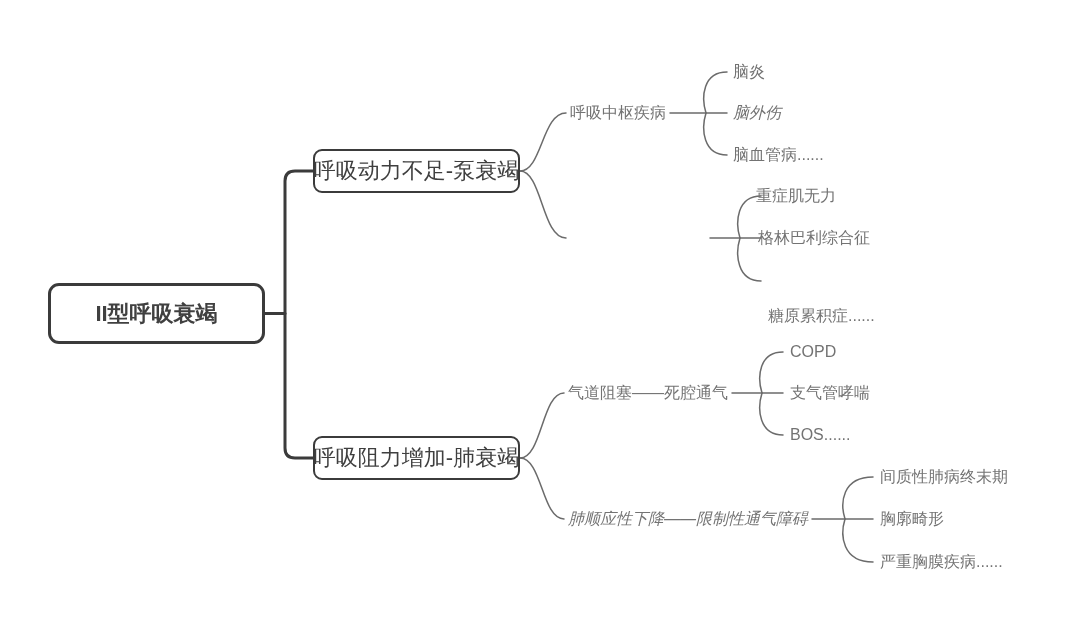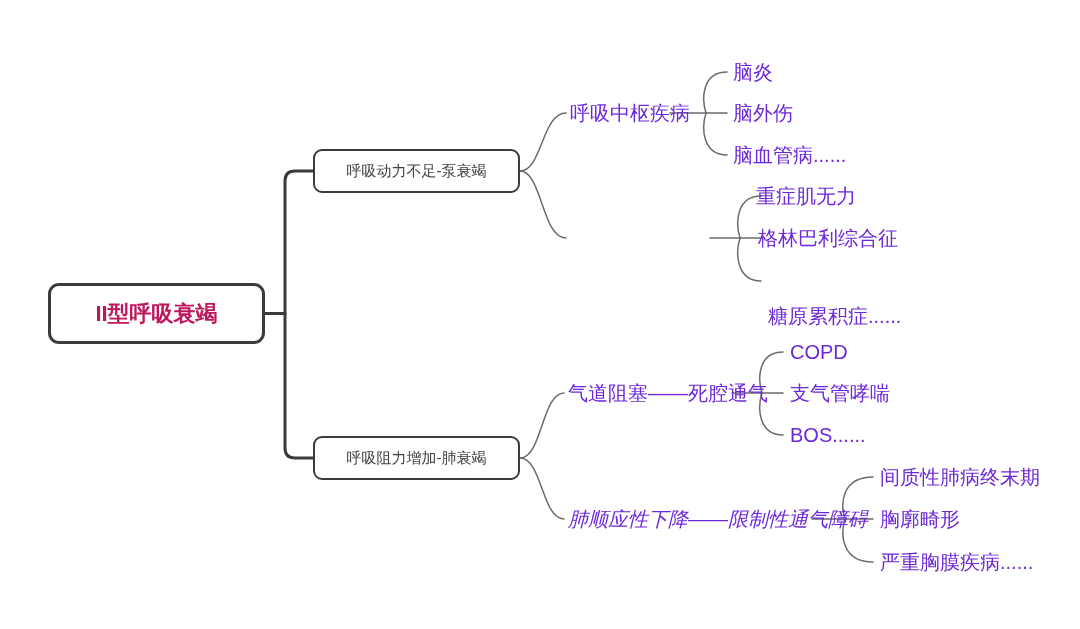--- a/index.html
+++ b/index.html
@@ -20,25 +20,25 @@
   svg.wires path{fill:none;stroke-linecap:round;}
   svg.wires path.thick{stroke:var(--line-thick);stroke-width:3;}
   svg.wires path.thin{stroke:var(--line-thin);stroke-width:1.5;}
   .node{position:absolute;white-space:nowrap;}
   .box{
     display:flex;align-items:center;justify-content:center;
     border:2.5px solid var(--node-border);border-radius:9px;background:#fff;
     box-sizing:border-box;
   }
   .root-box{left:48px;top:283px;width:217px;height:61px;
-    font-size:22px;font-weight:bold;color:#be185d;border-width:3px;border-radius:11px;}
-  .branch-box{width:207px;height:44px;font-size:15px;color:#3f3f3f;}
+    font-size:22px;font-weight:bold;color:#404040;border-width:3px;border-radius:11px;}
+  .branch-box{width:207px;height:44px;font-size:22px;color:#3f3f3f;}
   .b1{left:313px;top:149px;}
   .b2{left:313px;top:436px;}
-  .txt{height:22px;line-height:22px;font-size:20px;color:#6d28d9;}
+  .txt{height:22px;line-height:22px;font-size:16px;color:#737373;}
 </style>
 </head>
 <body>
 
 <div class="canvas">
 
   <svg class="wires" viewBox="0 0 1080 629">
 
     <path class="thick" d="M265 313.5 H285"></path>
     <path class="thick" d="M313 171 H295 Q285 171 285 181 V448 Q285 458 295 458 H313"></path>
@@ -69,21 +69,21 @@
   <div class="node box root-box">II型呼吸衰竭</div>
 
   <div class="node box branch-box b1">呼吸动力不足-泵衰竭</div>
   <div class="node box branch-box b2">呼吸阻力增加-肺衰竭</div>
 
   <div class="node txt" style="left:570px;top:102px;">呼吸中枢疾病</div>
   <div class="node txt" style="left:568px;top:382px;">气道阻塞——死腔通气</div>
   <div class="node txt" style="left:568px;top:508px;font-style:italic;">肺顺应性下降——限制性通气障碍</div>
 
   <div class="node txt" style="left:733px;top:61px;">脑炎</div>
-  <div class="node txt" style="left:733px;top:102px;">脑外伤</div>
+  <div class="node txt" style="left:733px;top:102px;font-style:italic;">脑外伤</div>
   <div class="node txt" style="left:733px;top:144px;">脑血管病......</div>
 
   <div class="node txt" style="left:756px;top:185px;">重症肌无力</div>
   <div class="node txt" style="left:758px;top:227px;">格林巴利综合征</div>
   <div class="node txt" style="left:768px;top:270px;margin-top:35px;">糖原累积症......</div>
 
   <div class="node txt" style="left:790px;top:341px;">COPD</div>
   <div class="node txt" style="left:790px;top:382px;">支气管哮喘</div>
   <div class="node txt" style="left:790px;top:424px;">BOS......</div>
 

